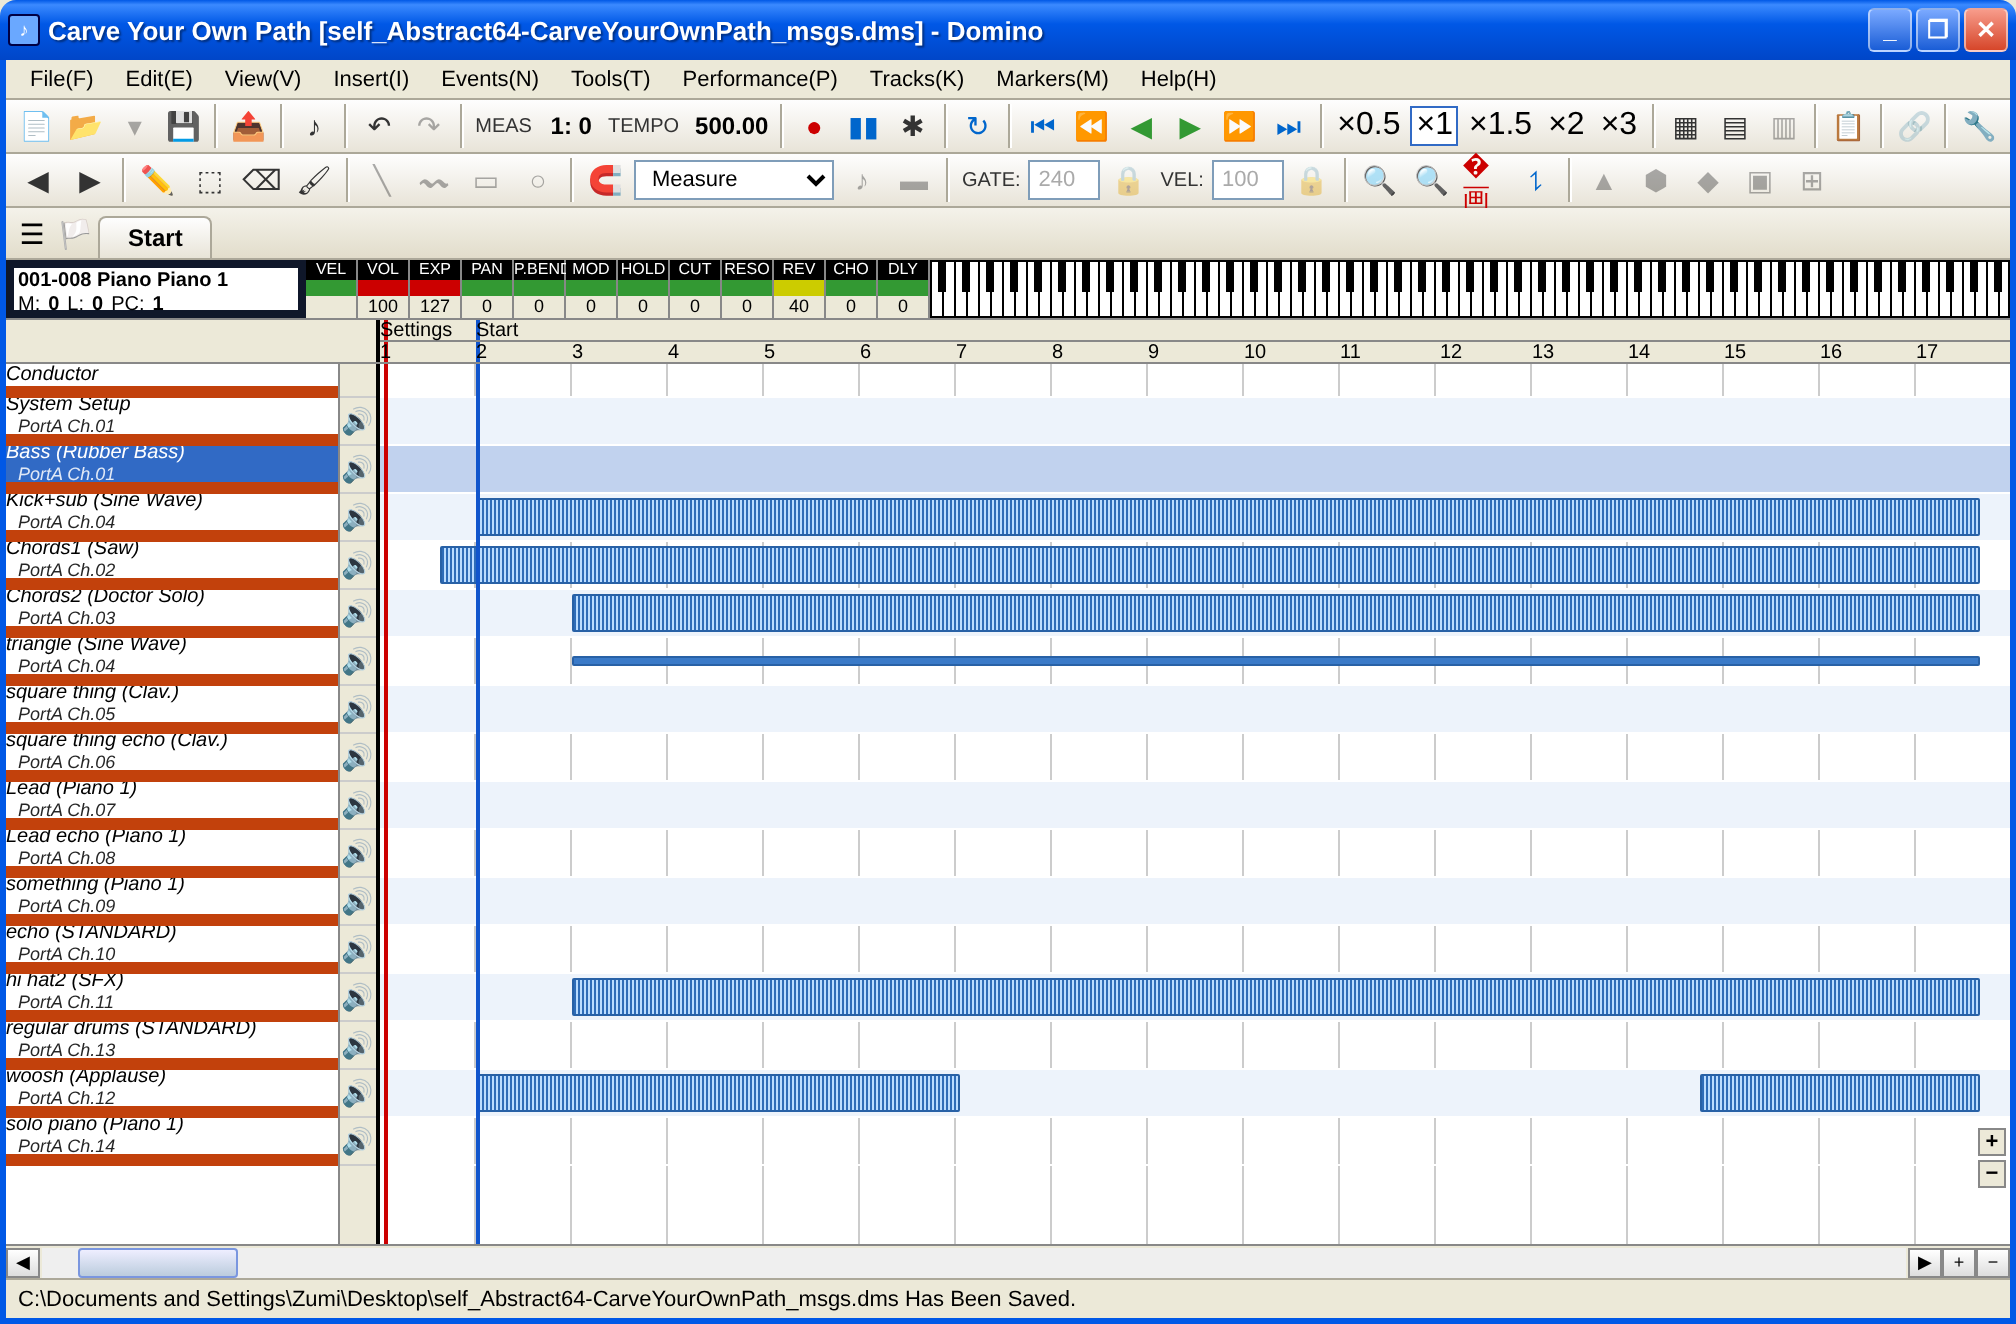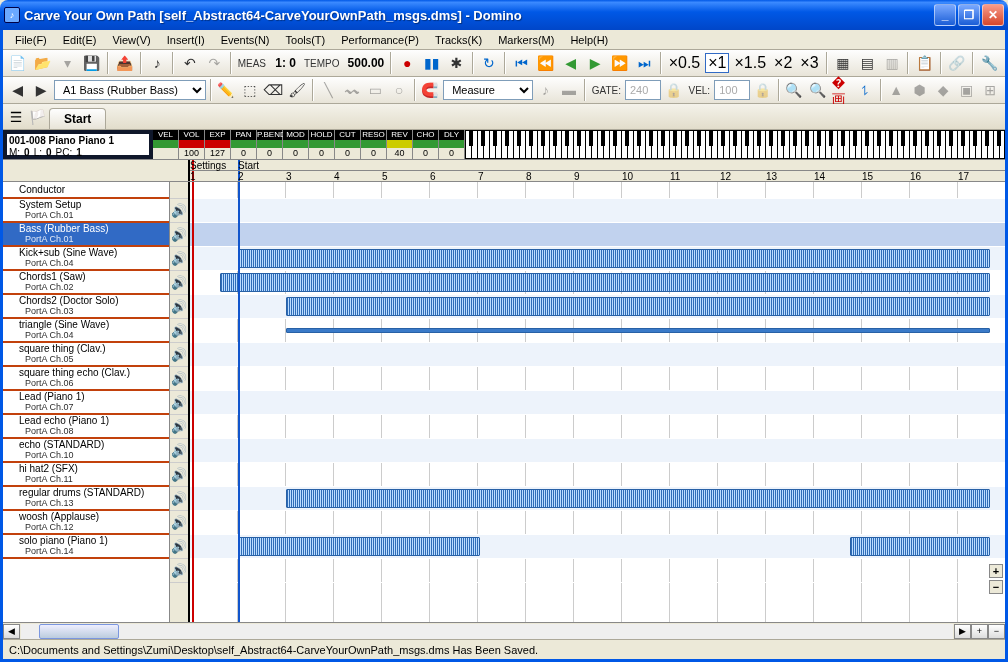--- a/index.html
+++ b/index.html
@@ -49,21 +49,21 @@
   .ruler-row .gutter{ width:187px; border-right:2px solid #000;}
   .ruler-row .markers-lane{ flex:1; position:relative; overflow:hidden; font-size:10px;}
   .ruler-row .markers-lane .mk{ position:absolute; top:0; font-size:10px;}
   .ruler-row .nums{ position:absolute; bottom:0; left:0; right:0; height:11px; border-top:1px solid #888;}
   .ruler-row .nums span{position:absolute; font-size:10px; transform:translateX(-2px);}
   .ruler-row .playhead{position:absolute; top:0; bottom:0; width:2px; background:#c00; left:2px;}
   .ruler-row .locator{position:absolute; top:0; bottom:0; width:2px; background:#15c; left:48px;}
   
   .tracks-area{ flex:1; display:flex; overflow:hidden; position:relative;}
   .tracks-area .tracklist{ width:167px; overflow:hidden; border-right:1px solid #888; background:#fff;}
-  .tracks-area .trk{ height:24px; display:flex; flex-direction:column; justify-content:center; padding:0 16px; font-size:10px; border-bottom:2px solid #c2410c; background:#fff; white-space:nowrap; overflow:hidden; line-height:11px;}
+  .tracks-area .trk{ height:24px; display:flex; flex-direction:column; justify-content:center; padding:0 0; font-size:10px; border-bottom:6px solid #c2410c; background:#fff; white-space:nowrap; overflow:hidden; line-height:11px;font-style:italic;}
   .tracks-area .trk.sel{ background:#316ac5; color:#fff;}
   .tracks-area .trk .sub{font-size:9px; padding-left:6px; opacity:.85;}
   .tracks-area .trk.cond{height:17px;}
   
   .tracks-area .speakers{ width:20px; border-right:2px solid #000; background:#ece9d8;}
   .tracks-area .speakers .spk{height:24px; display:flex; align-items:center; justify-content:center; border-bottom:1px solid #ccc; font-size:13px;}
   .tracks-area .speakers .spk.first{height:17px;}
   
   .tracks-area .grid{ flex:1; position:relative; overflow:hidden; background:#fff;}
   .tracks-area .grid .cols{position:absolute; inset:0; background-image: repeating-linear-gradient(to right, transparent 0, transparent 47px, #ccc 47px, #ccc 48px);}
@@ -162,21 +162,20 @@
     <div class="tbtn">📋</div>
     <div class="sep"></div>
     <div class="tbtn dim">🔗</div>
     <div class="sep"></div>
     <div class="tbtn">🔧</div>
   </div>
 
   <div class="toolbar">
     <div class="tbtn">◀</div>
     <div class="tbtn">▶</div>
-    <select class="tfield" style="width:170px"><option>A1 Bass (Rubber Bass)</option></select>
     <div class="sep"></div>
     <div class="tbtn">✏️</div>
     <div class="tbtn">⬚</div>
     <div class="tbtn">⌫</div>
     <div class="tbtn">🖌</div>
     <div class="sep"></div>
     <div class="tbtn dim">╲</div>
     <div class="tbtn dim">〰</div>
     <div class="tbtn dim">▭</div>
     <div class="tbtn dim">○</div>
@@ -356,20 +355,24 @@
         </div>
         <div class="trk">
           <div>Lead (Piano 1)</div>
           <div class="sub">PortA  Ch.07</div>
         </div>
         <div class="trk">
           <div>Lead echo (Piano 1)</div>
           <div class="sub">PortA  Ch.08</div>
         </div>
         <div class="trk">
+          <div>something (Piano 1)</div>
+          <div class="sub">PortA  Ch.09</div>
+        </div>
+        <div class="trk">
           <div>echo (STANDARD)</div>
           <div class="sub">PortA  Ch.10</div>
         </div>
         <div class="trk">
           <div>hi hat2 (SFX)</div>
           <div class="sub">PortA  Ch.11</div>
         </div>
         <div class="trk">
           <div>regular drums (STANDARD)</div>
           <div class="sub">PortA  Ch.13</div>

